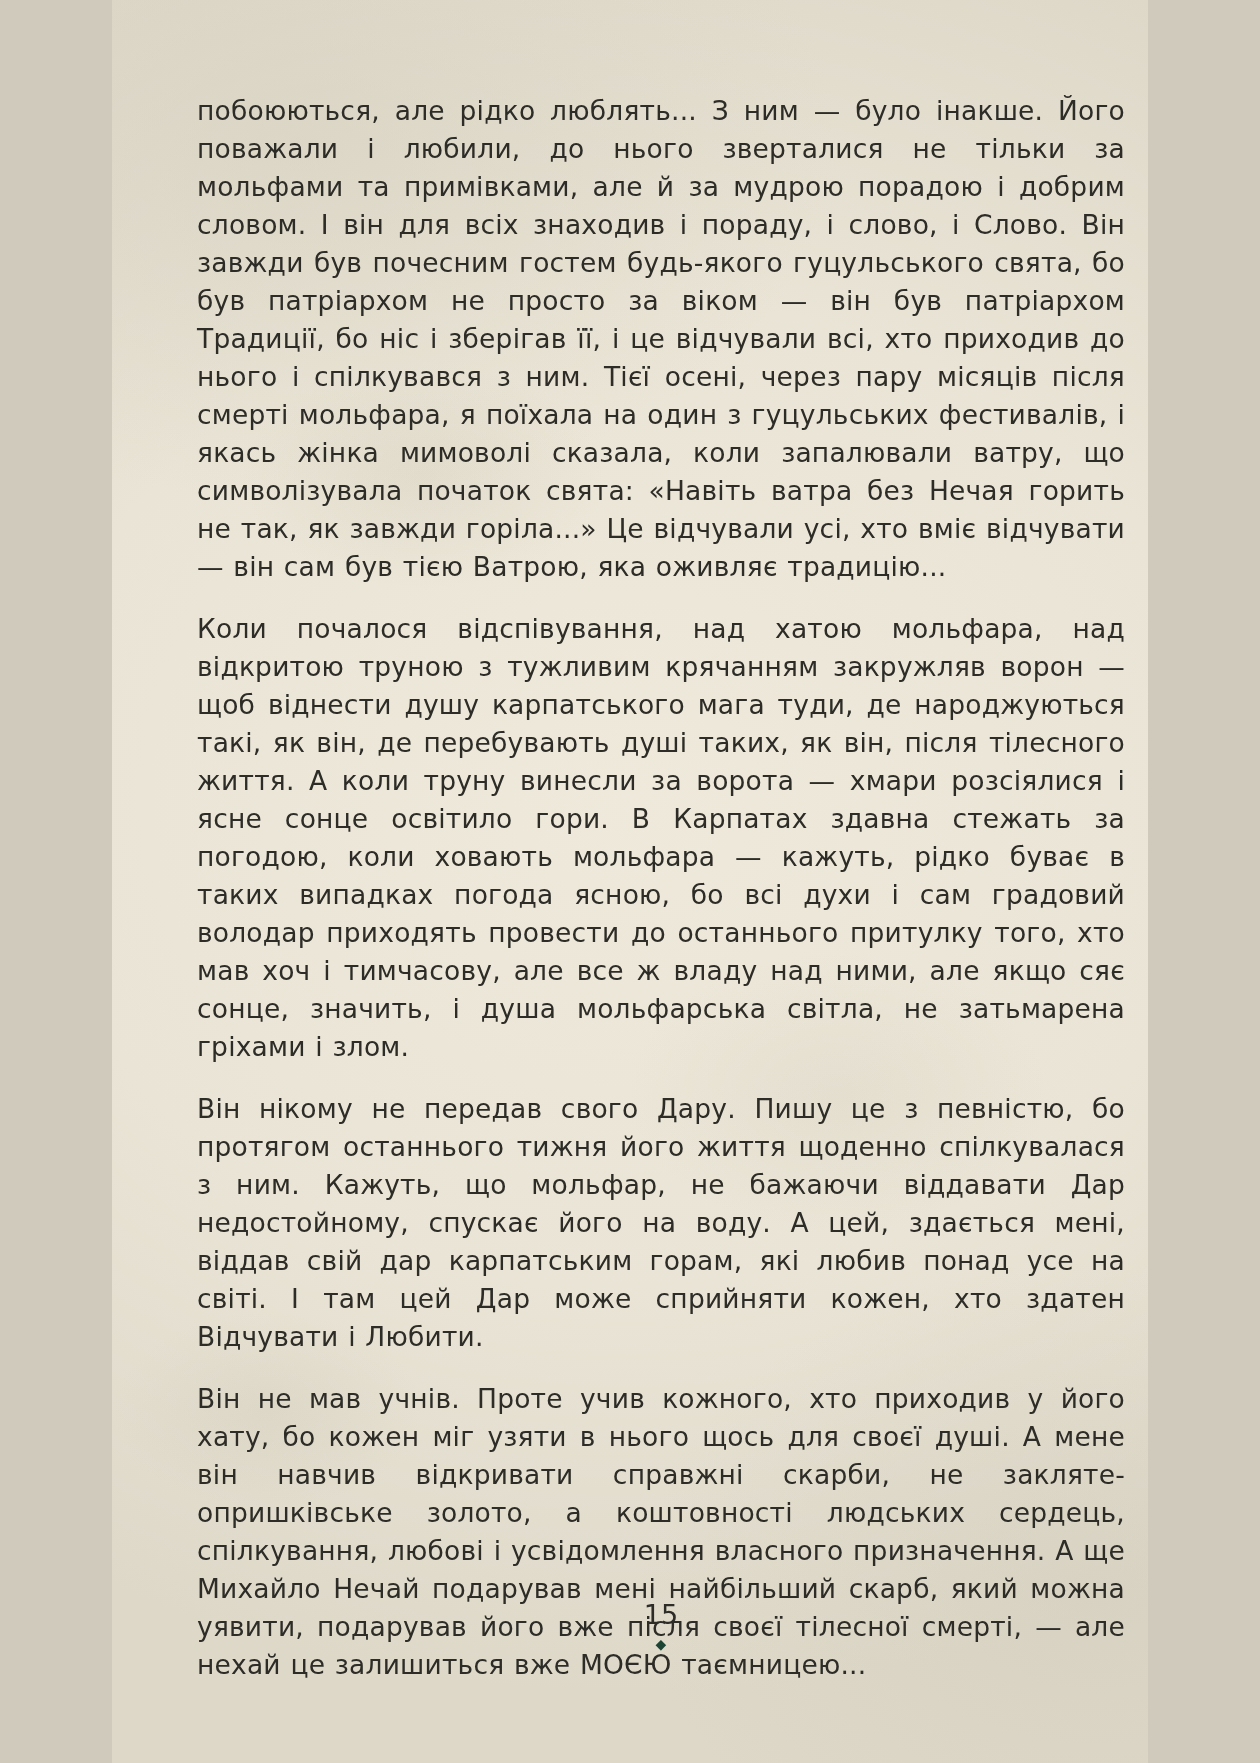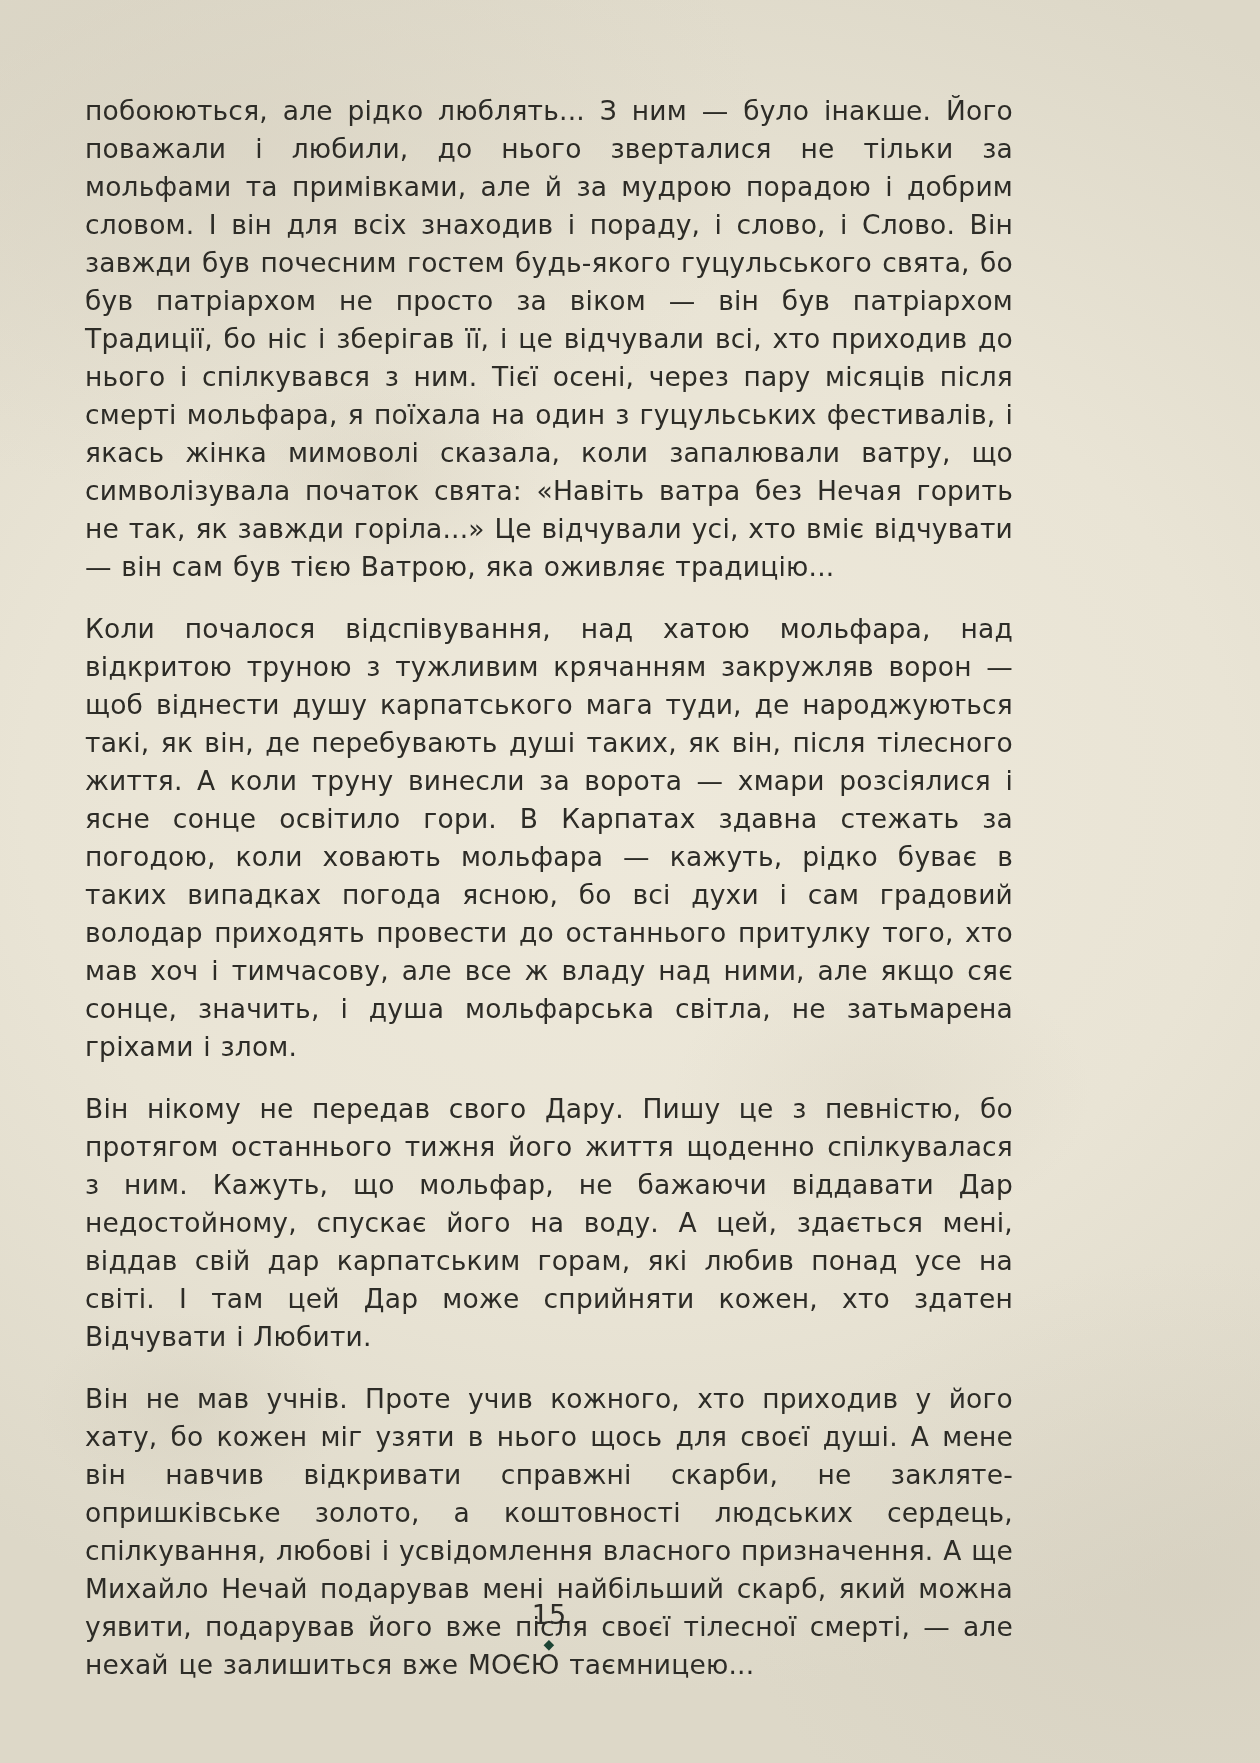--- a/index.html
+++ b/index.html
@@ -2,21 +2,21 @@
 <html><head>
 <meta charset="utf-8">
 <style>
   html, body {
     margin: 0;
     padding: 0;
     background: #cfcabb;
   }
   .scan-page {
     position: relative;
-    width: 1260px;
+    width: 1036px;
     height: 1763px;
     margin: 0 auto;
     background:
       radial-gradient(ellipse 900px 600px at 18% 8%, rgba(214,208,192,0.55) 0%, rgba(214,208,192,0) 60%),
       radial-gradient(ellipse 700px 500px at 95% 90%, rgba(210,204,188,0.5) 0%, rgba(210,204,188,0) 65%),
       radial-gradient(ellipse 1100px 900px at 50% 45%, #eee9db 0%, #e9e4d5 55%, #ddd8c8 100%);
     overflow: hidden;
     font-family: "DejaVu Sans", "Liberation Sans", sans-serif;
     color: #2d2c27;
   }

